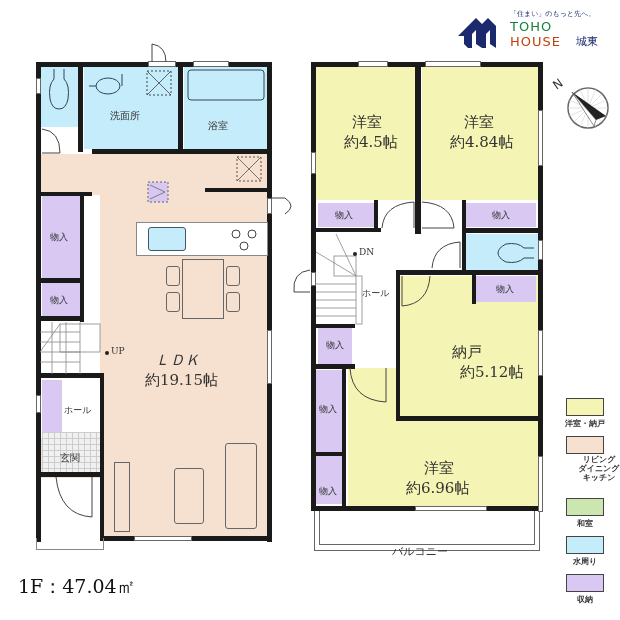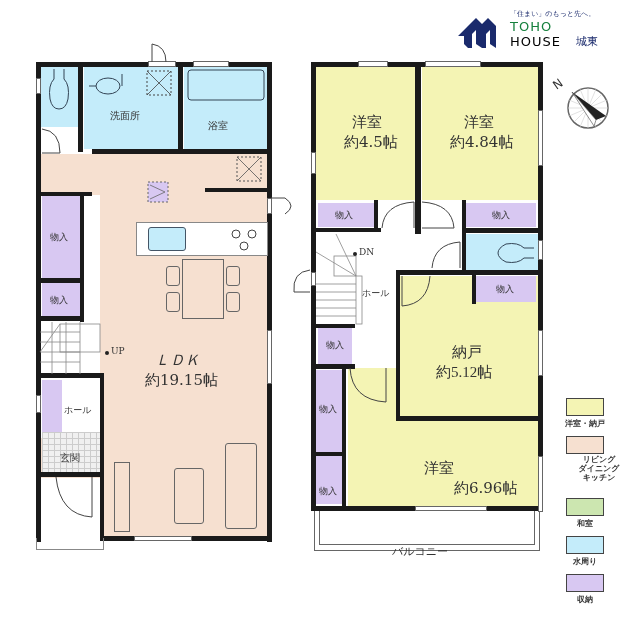--- a/index.html
+++ b/index.html
@@ -26,21 +26,21 @@
 <body>
 
 <div class="abs" style="left:456px;top:8px;width:160px;height:44px;">
   <svg width="40" height="34" style="left:2px;top:10px;" viewBox="0 0 40 34">
     <polygon points="0,18 10,8 10,30 6,26 6,18" fill="#1a2a6c"></polygon>
     <polygon points="10,8 18,0 24,6 24,30 18,26 18,12 14,16 14,30 10,30" fill="#1a2a6c"></polygon>
     <polygon points="24,6 30,0 38,8 38,30 32,26 32,12 28,16 28,30 24,30" fill="#1a2a6c"></polygon>
   </svg>
   <div class="lbl" style="left:54px;top:2px;font-size:7px;font-family:'DejaVu Sans',sans-serif;color:#1a2a6c;">「住まい」のもっと先へ。</div>
   <div class="lbl" style="left:54px;top:12px;font-size:13px;font-family:'DejaVu Sans',sans-serif;color:#15803d;letter-spacing:1px;">TOHO</div>
-  <div class="lbl" style="left:54px;top:27px;font-size:13px;font-family:'DejaVu Sans',sans-serif;color:#000000;letter-spacing:1px;">HOUSE</div>
+  <div class="lbl" style="left:54px;top:27px;font-size:13px;font-family:'DejaVu Sans',sans-serif;color:#c2410c;letter-spacing:1px;">HOUSE</div>
   <div class="lbl" style="left:120px;top:28px;font-size:11px;font-family:'DejaVu Sans',sans-serif;color:#1a2a6c;font-weight:normal;">城東</div>
 </div>
 
 <div class="abs" style="left:552px;top:74px;width:60px;height:60px;">
   <div class="lbl" style="left:2px;top:4px;font-size:12px;font-family:'DejaVu Sans',sans-serif;transform:rotate(-35deg);">N</div>
   <svg width="44" height="44" style="left:14px;top:12px;" viewBox="0 0 44 44">
     <circle cx="22" cy="22" r="20" fill="#fff" stroke="#666" stroke-width="1.5"></circle>
     <g stroke="#ccc" stroke-width="0.6">
       <line x1="22" y1="2" x2="22" y2="42"></line>
         <line x1="2" y1="22" x2="42" y2="22"></line>
@@ -174,20 +174,21 @@
   <div class="lbl lbl-sm" style="left:208px;top:120px;">浴室</div>
   <div class="lbl lbl-xs" style="left:50px;top:232px;">物入</div>
   <div class="lbl lbl-xs" style="left:50px;top:295px;">物入</div>
   <div class="lbl lbl-big" style="left:155px;top:352px;font-style:italic;">ＬＤＫ</div>
   <div class="lbl lbl-big" style="left:145px;top:372px;">約19.15帖</div>
   <div class="lbl lbl-xs" style="left:64px;top:405px;">ホール</div>
   <div class="lbl lbl-sm" style="left:60px;top:452px;">玄関</div>
 
   <div class="abs" style="left:36px;top:538px;width:68px;height:12px;border:1px solid #888;border-top:none;"></div>
 
+  <div class="area" style="left:18px;top:574px;">1F：47.04㎡</div>
 </div>
 
 <div class="abs" style="left:0;top:0;width:620px;height:620px;">
 
   <div class="room yellow" style="left:316px;top:66px;width:100px;height:134px;"></div>
   <div class="room yellow" style="left:422px;top:66px;width:116px;height:134px;"></div>
   <div class="room storage" style="left:318px;top:203px;width:56px;height:24px;"></div>
   <div class="room storage" style="left:466px;top:203px;width:70px;height:24px;"></div>
   <div class="room water" style="left:466px;top:234px;width:72px;height:36px;"></div>
   <div class="room storage" style="left:476px;top:276px;width:60px;height:26px;"></div>
@@ -271,23 +272,23 @@
   <div class="lbl lbl-big" style="left:464px;top:114px;">洋室</div>
   <div class="lbl lbl-big" style="left:450px;top:134px;">約4.84帖</div>
   <div class="lbl lbl-xs" style="left:335px;top:210px;">物入</div>
   <div class="lbl lbl-xs" style="left:492px;top:210px;">物入</div>
   <div class="lbl lbl-xs" style="left:496px;top:284px;">物入</div>
   <div class="lbl lbl-xs" style="left:326px;top:340px;">物入</div>
   <div class="lbl lbl-xs" style="left:319px;top:404px;">物入</div>
   <div class="lbl lbl-xs" style="left:319px;top:486px;">物入</div>
   <div class="lbl lbl-xs" style="left:362px;top:288px;">ホール</div>
   <div class="lbl lbl-big" style="left:452px;top:344px;">納戸</div>
-  <div class="lbl lbl-big" style="left:436px;top:364px;font-family:Liberation Serif, serif;">約5.12帖</div>
+  <div class="lbl lbl-big" style="left:460px;top:364px;">約5.12帖</div>
   <div class="lbl lbl-big" style="left:424px;top:460px;">洋室</div>
-  <div class="lbl lbl-big" style="left:406px;top:480px;margin-left:48px;">約6.96帖</div>
+  <div class="lbl lbl-big" style="left:406px;top:480px;">約6.96帖</div>
 
   <div class="abs" style="left:314px;top:511px;width:226px;height:40px;border:1px solid #666;border-top:none;">
     <div class="abs" style="left:4px;top:0;width:216px;height:34px;border:1px solid #666;border-top:none;"></div>
   </div>
   <div class="lbl lbl-sm" style="left:392px;top:548px;font-size:11px;top:546px;">バルコニー</div>
 
 </div>
 
 <div class="abs" style="left:554px;top:398px;width:64px;height:220px;">
   <div class="legend-box" style="left:12px;top:0;background:#f4f4b4;"></div>

